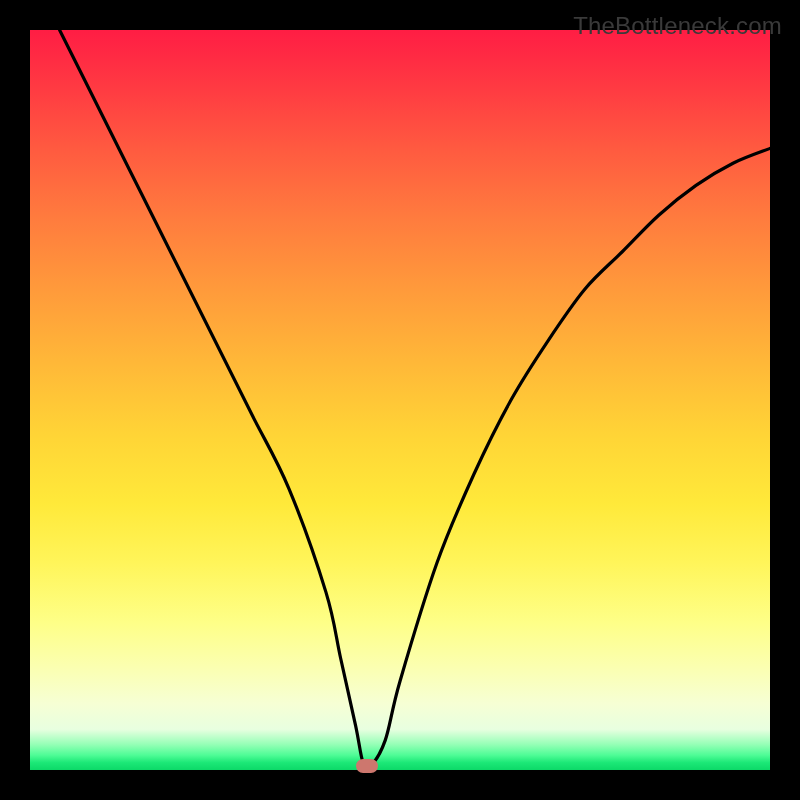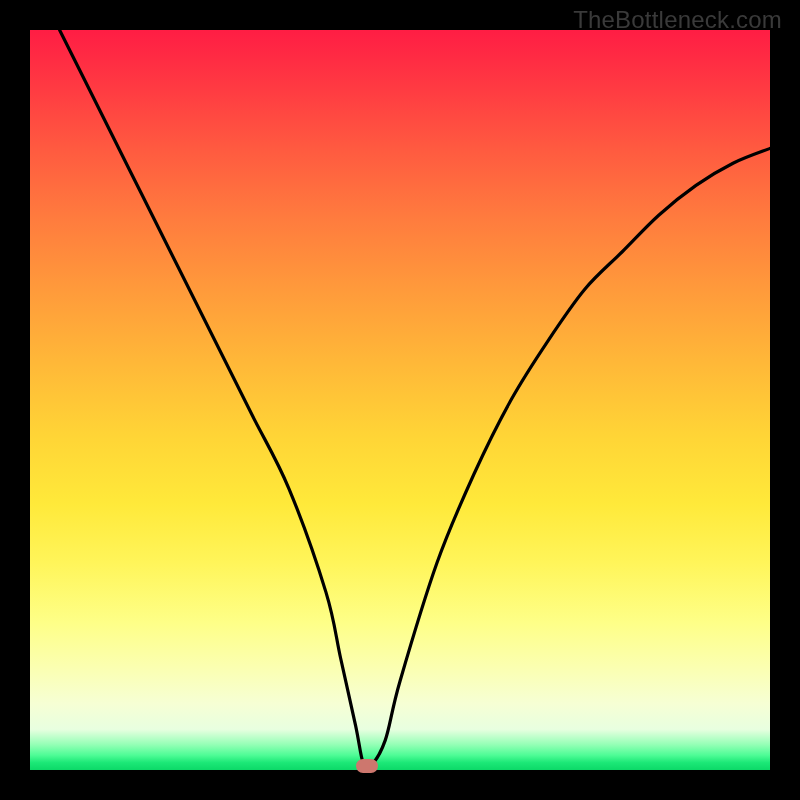--- a/index.html
+++ b/index.html
@@ -10,21 +10,21 @@
   body {
     width: 800px;
     height: 800px;
     background: #000;
     position: relative;
     font-family: Arial, sans-serif;
     overflow: hidden;
   }
   .watermark {
     position: absolute;
-    top: 6px;
+    top: 12px;
     right: 18px;
     color: #3a3a3a;
     font-size: 24px;
     font-weight: 500;
     z-index: 10;
     letter-spacing: 0.2px;
   }
   .plot-area {
     position: absolute;
     top: 30px;

